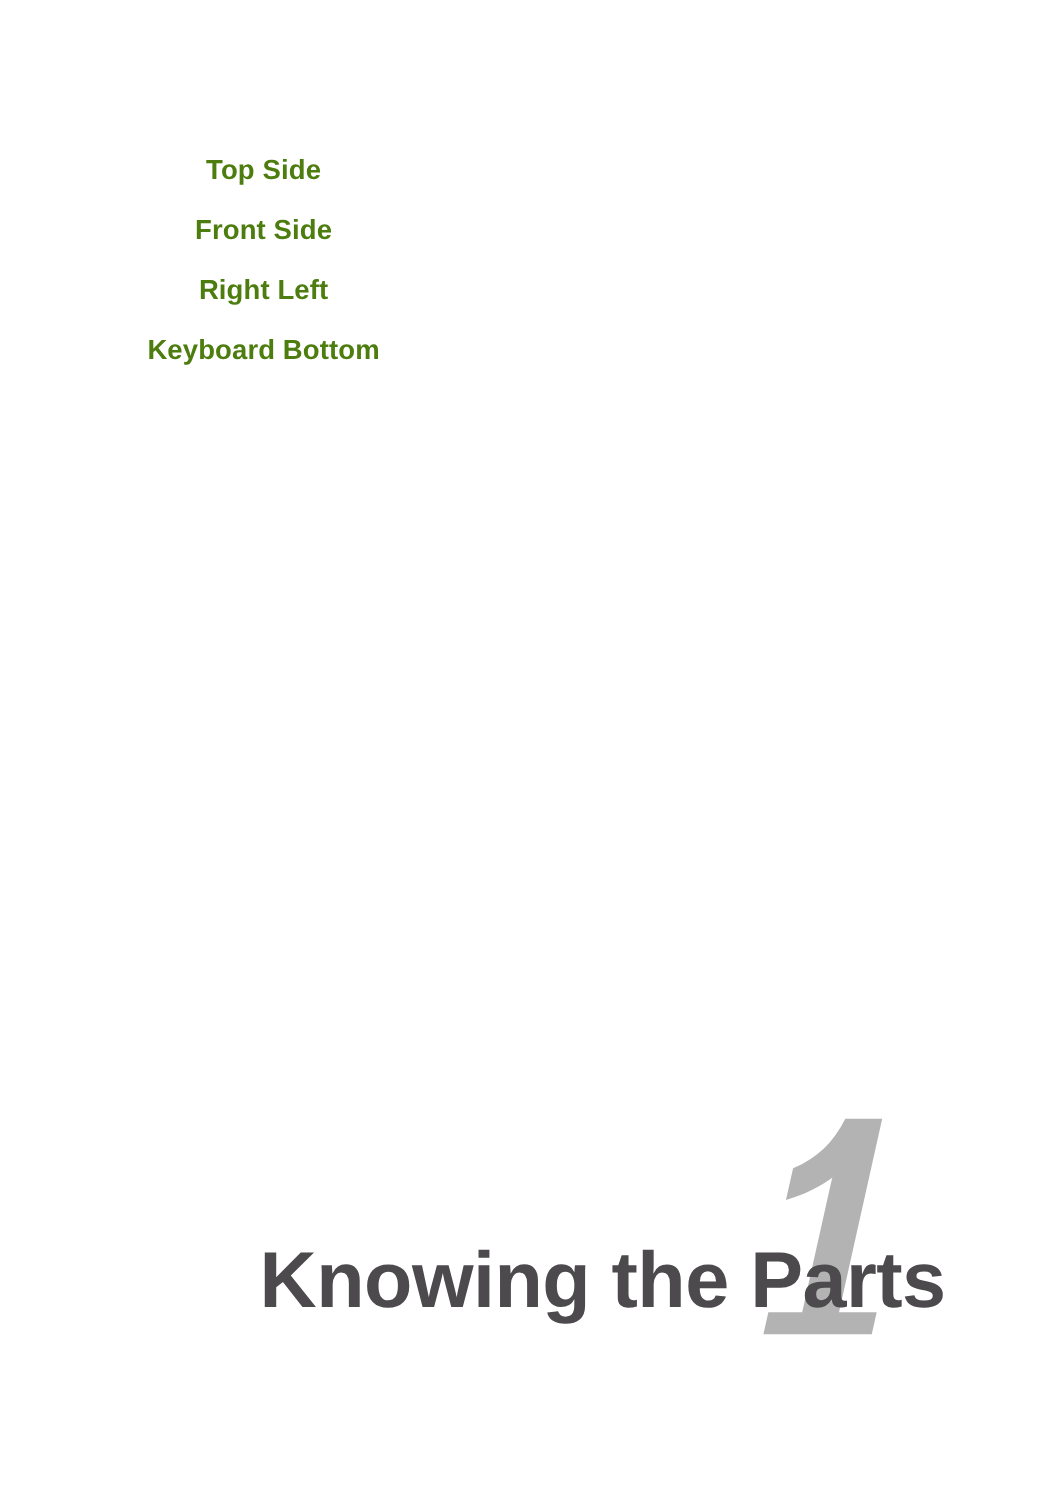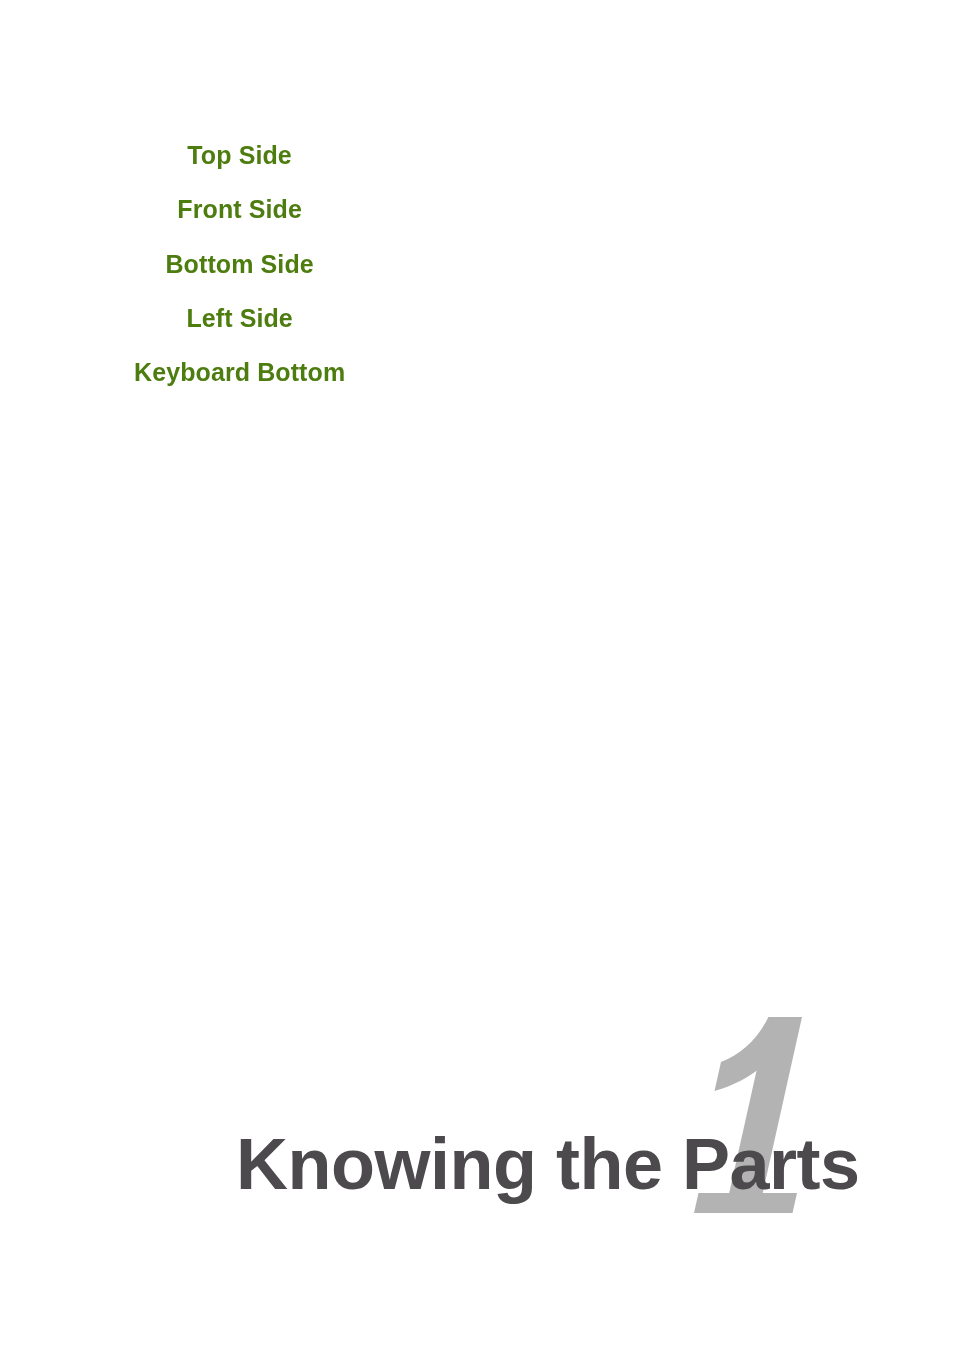--- a/index.html
+++ b/index.html
@@ -82,22 +82,21 @@
   }
 </style>
 </head>
 <body>
 
 <div class="page">
 
   <ul class="contents-list">
     <li class="contents-item">Top Side</li>
     <li class="contents-item">Front Side</li>
-    <li class="contents-item">Bottom Side</li>
-    <li class="contents-item">Left Side</li>
+    <li class="contents-item">Right Left</li>
     <li class="contents-item">Keyboard Bottom</li>
   </ul>
 
   <div class="chapter-block">
 
     <div class="chapter-number">
       <svg viewBox="0 0 130 210" xmlns="http://www.w3.org/2000/svg" aria-hidden="true">
 
         <g fill="#b3b3b3">
           <path d="M 84.5 5

